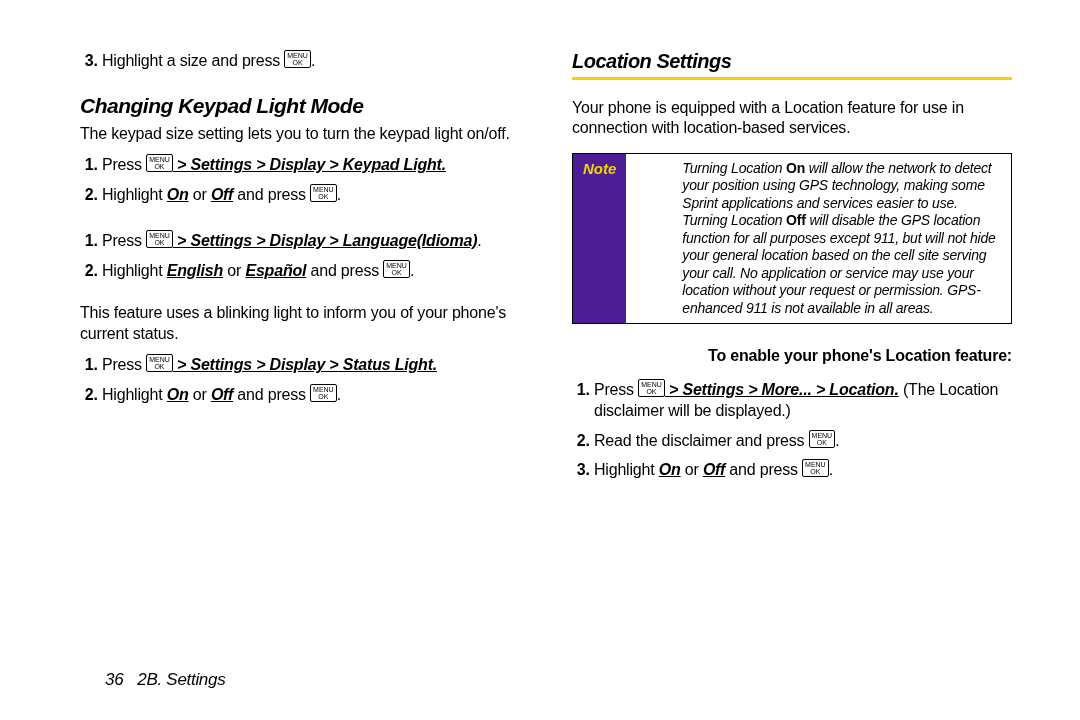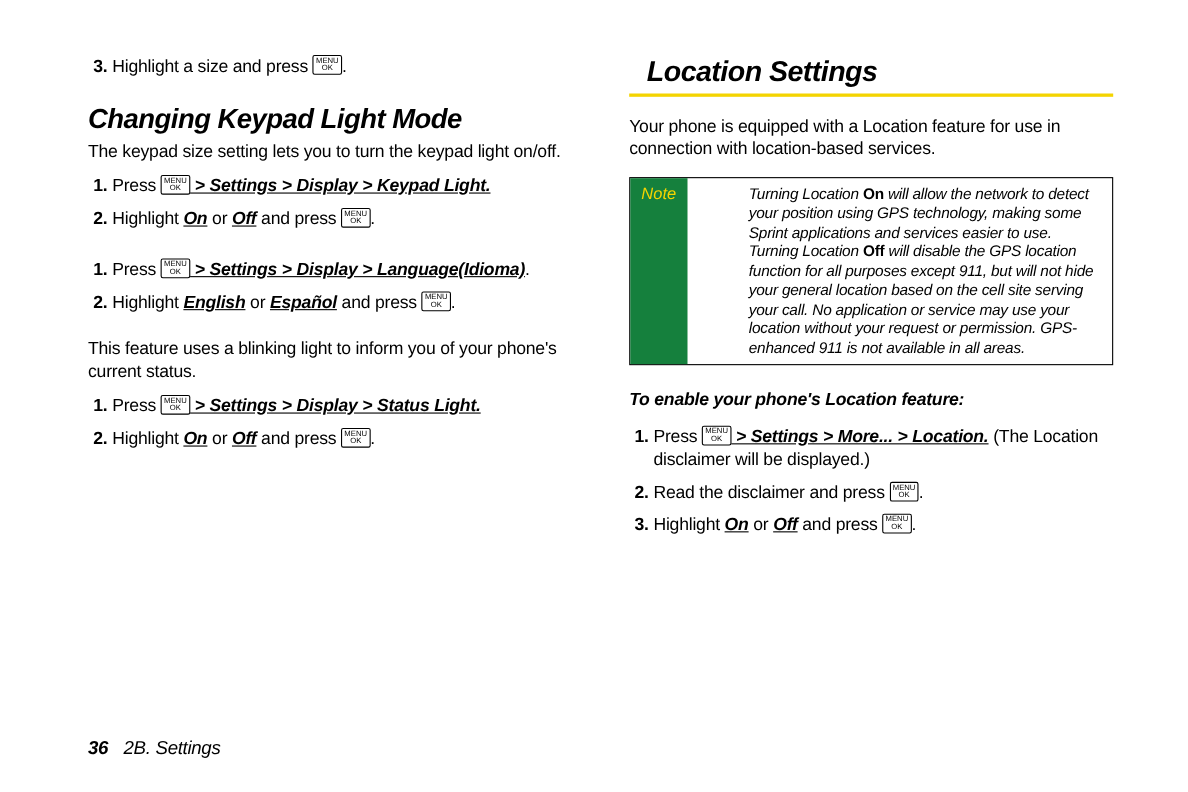--- a/index.html
+++ b/index.html
@@ -19,33 +19,33 @@
     padding: 48px 60px 30px 80px;
     display: flex;
     gap: 52px;
   }
   .col {
     width: 440px;
     display: flex;
     flex-direction: column;
   }
   h1 {
-    font-size: 26px;
-    font-style: italic;
-    font-weight: bold;
-    margin: 2px 0 4px 16px;
+    font-size: 20px;
+    font-style: italic;
+    font-weight: bold;
+    margin: 2px 0 4px 0;
     letter-spacing: -0.5px;
   }
   .rule {
     border: none;
     border-top: 3px solid #f4d400;
     margin: 0 0 18px 0;
   }
   h2 {
-    font-size: 25px;
+    font-size: 21px;
     font-style: italic;
     font-weight: bold;
     margin: 0 0 6px 0;
     letter-spacing: -0.5px;
   }
   p {
     margin: 0 0 8px 0;
     line-height: 1.28;
     letter-spacing: -0.2px;
   }
@@ -77,37 +77,37 @@
   }
   .ib {
     font-style: italic;
     font-weight: bold;
     text-decoration: underline;
   }
   .b {
     font-weight: bold;
   }
   .task {
-    font-style: italic;
     font-weight: bold;
     margin-top: 6px;
     margin-bottom: 10px;
     letter-spacing: -0.2px;
+    text-align: right;
   }
   .notebox {
     border: 1.5px solid #000;
     margin: 6px 0 16px 0;
     display: flex;
     align-items: stretch;
   }
   .note-label {
-    background: #15803d;
+    background: #4c1d95;
     color: #f4d400;
     font-style: italic;
-    font-weight: normal;
+    font-weight: bold;
     padding: 6px 10px;
     font-size: 15px;
     display: flex;
     align-items: flex-start;
   }
   .note-body {
     padding: 6px 10px 6px 12px;
     font-style: italic;
     font-size: 14px;
     line-height: 1.25;
@@ -116,22 +116,23 @@
   }
   .footer {
     position: absolute;
     left: 80px;
     bottom: 30px;
     font-style: italic;
     font-size: 17px;
     letter-spacing: -0.3px;
   }
   .footer .pn {
-    font-weight: bold;
+    font-weight: normal;
     margin-right: 14px;
+    margin-left: 25px;
   }
 </style>
 </head>
 <body>
 
 <div class="page">
 
   <div class="col">
 
     <ol start="3">

